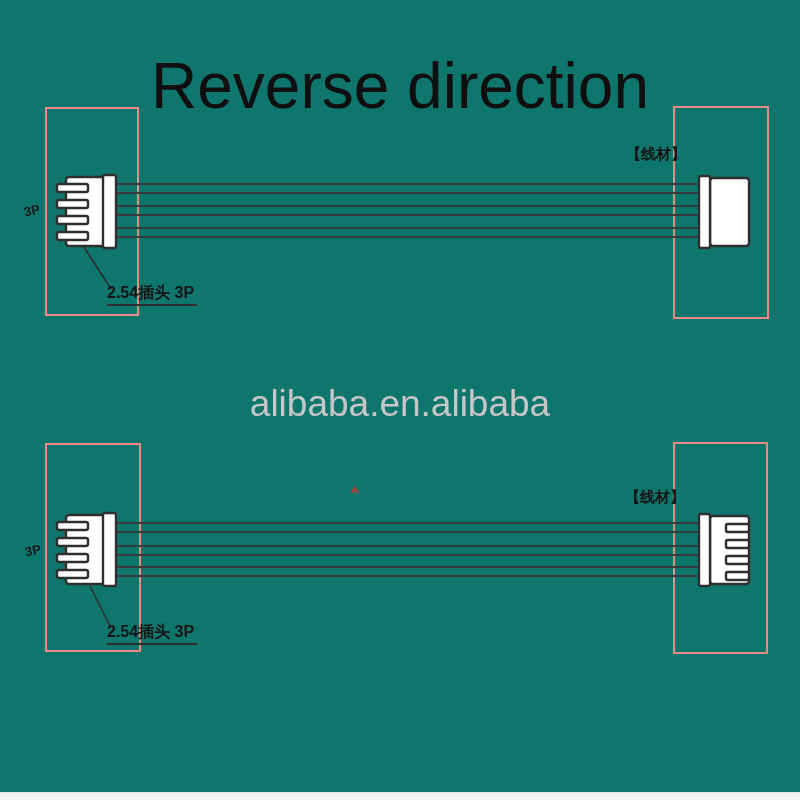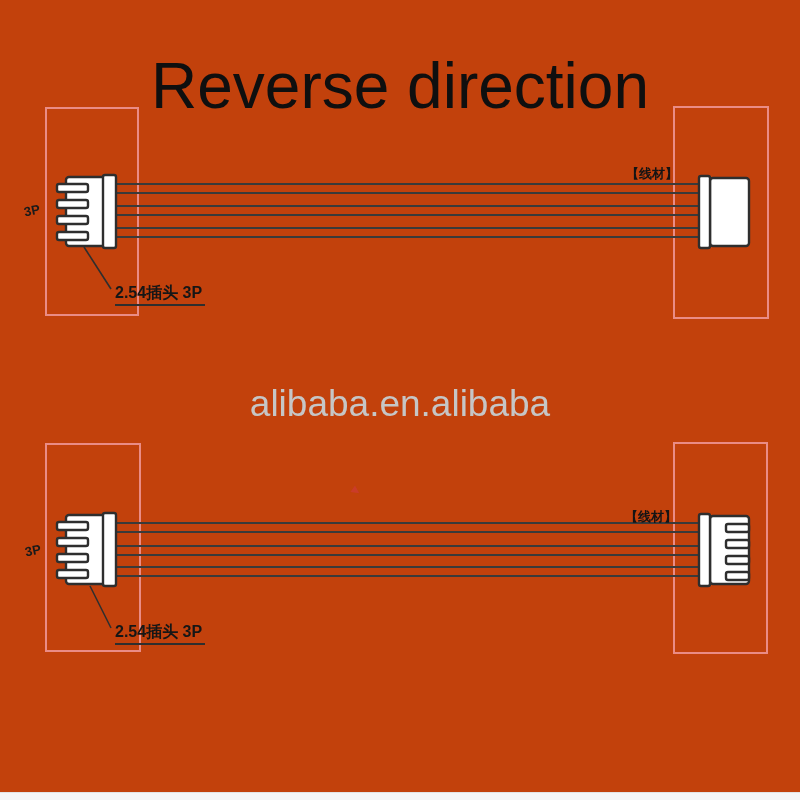--- a/index.html
+++ b/index.html
@@ -1,17 +1,17 @@
 <!DOCTYPE html>
 <html><head>
 <meta charset="utf-8">
 <style>
   html,body{margin:0;padding:0;background:#ffffff;}
   #canvas{
-    position:relative;width:800px;height:800px;background:#c2410c;overflow:hidden;
+    position:relative;width:800px;height:800px;background:#0f766e;overflow:hidden;
     font-family:"Liberation Sans", sans-serif;
   }
   .abs{position:absolute;}
   .section-title{
     left:0;right:0;text-align:center;
     font-size:64px;line-height:1.05;font-weight:500;color:#0f0f0f;
     letter-spacing:0px;white-space:nowrap;
   }
   .watermark{
     left:0;right:0;text-align:center;
@@ -19,24 +19,24 @@
   }
   .highlight-box{
     border:2px solid #ea8c86;background:transparent;
   }
   .pin-label{
     font-size:13px;font-weight:700;color:#1a1a1a;transform:rotate(-12deg);
     transform-origin:center;line-height:1;
   }
   .plug-label{
     font-size:16px;font-weight:700;color:#161616;line-height:1.2;
-    border-bottom:2px solid #2e2e2e;padding:0 3px 2px 0;white-space:nowrap;margin-left:8px;
+    border-bottom:2px solid #2e2e2e;padding:0 3px 2px 0;white-space:nowrap;
   }
   .cable-label{
-    font-size:13px;font-weight:700;color:#141414;line-height:1.1;white-space:nowrap;margin-top:21px;
+    font-size:15px;font-weight:700;color:#141414;line-height:1.1;white-space:nowrap;
   }
   .pointer-mark{
     width:0;height:0;
     border-left:8px solid #cc3b33;border-top:4px solid transparent;border-bottom:4px solid transparent;
     transform:rotate(35deg);opacity:0.75;
   }
   .footer-bar{
     left:0;right:0;bottom:0;height:7px;background:#f5f5f7;border-top:1px solid #e3e3e6;
   }
   svg{display:block;}

